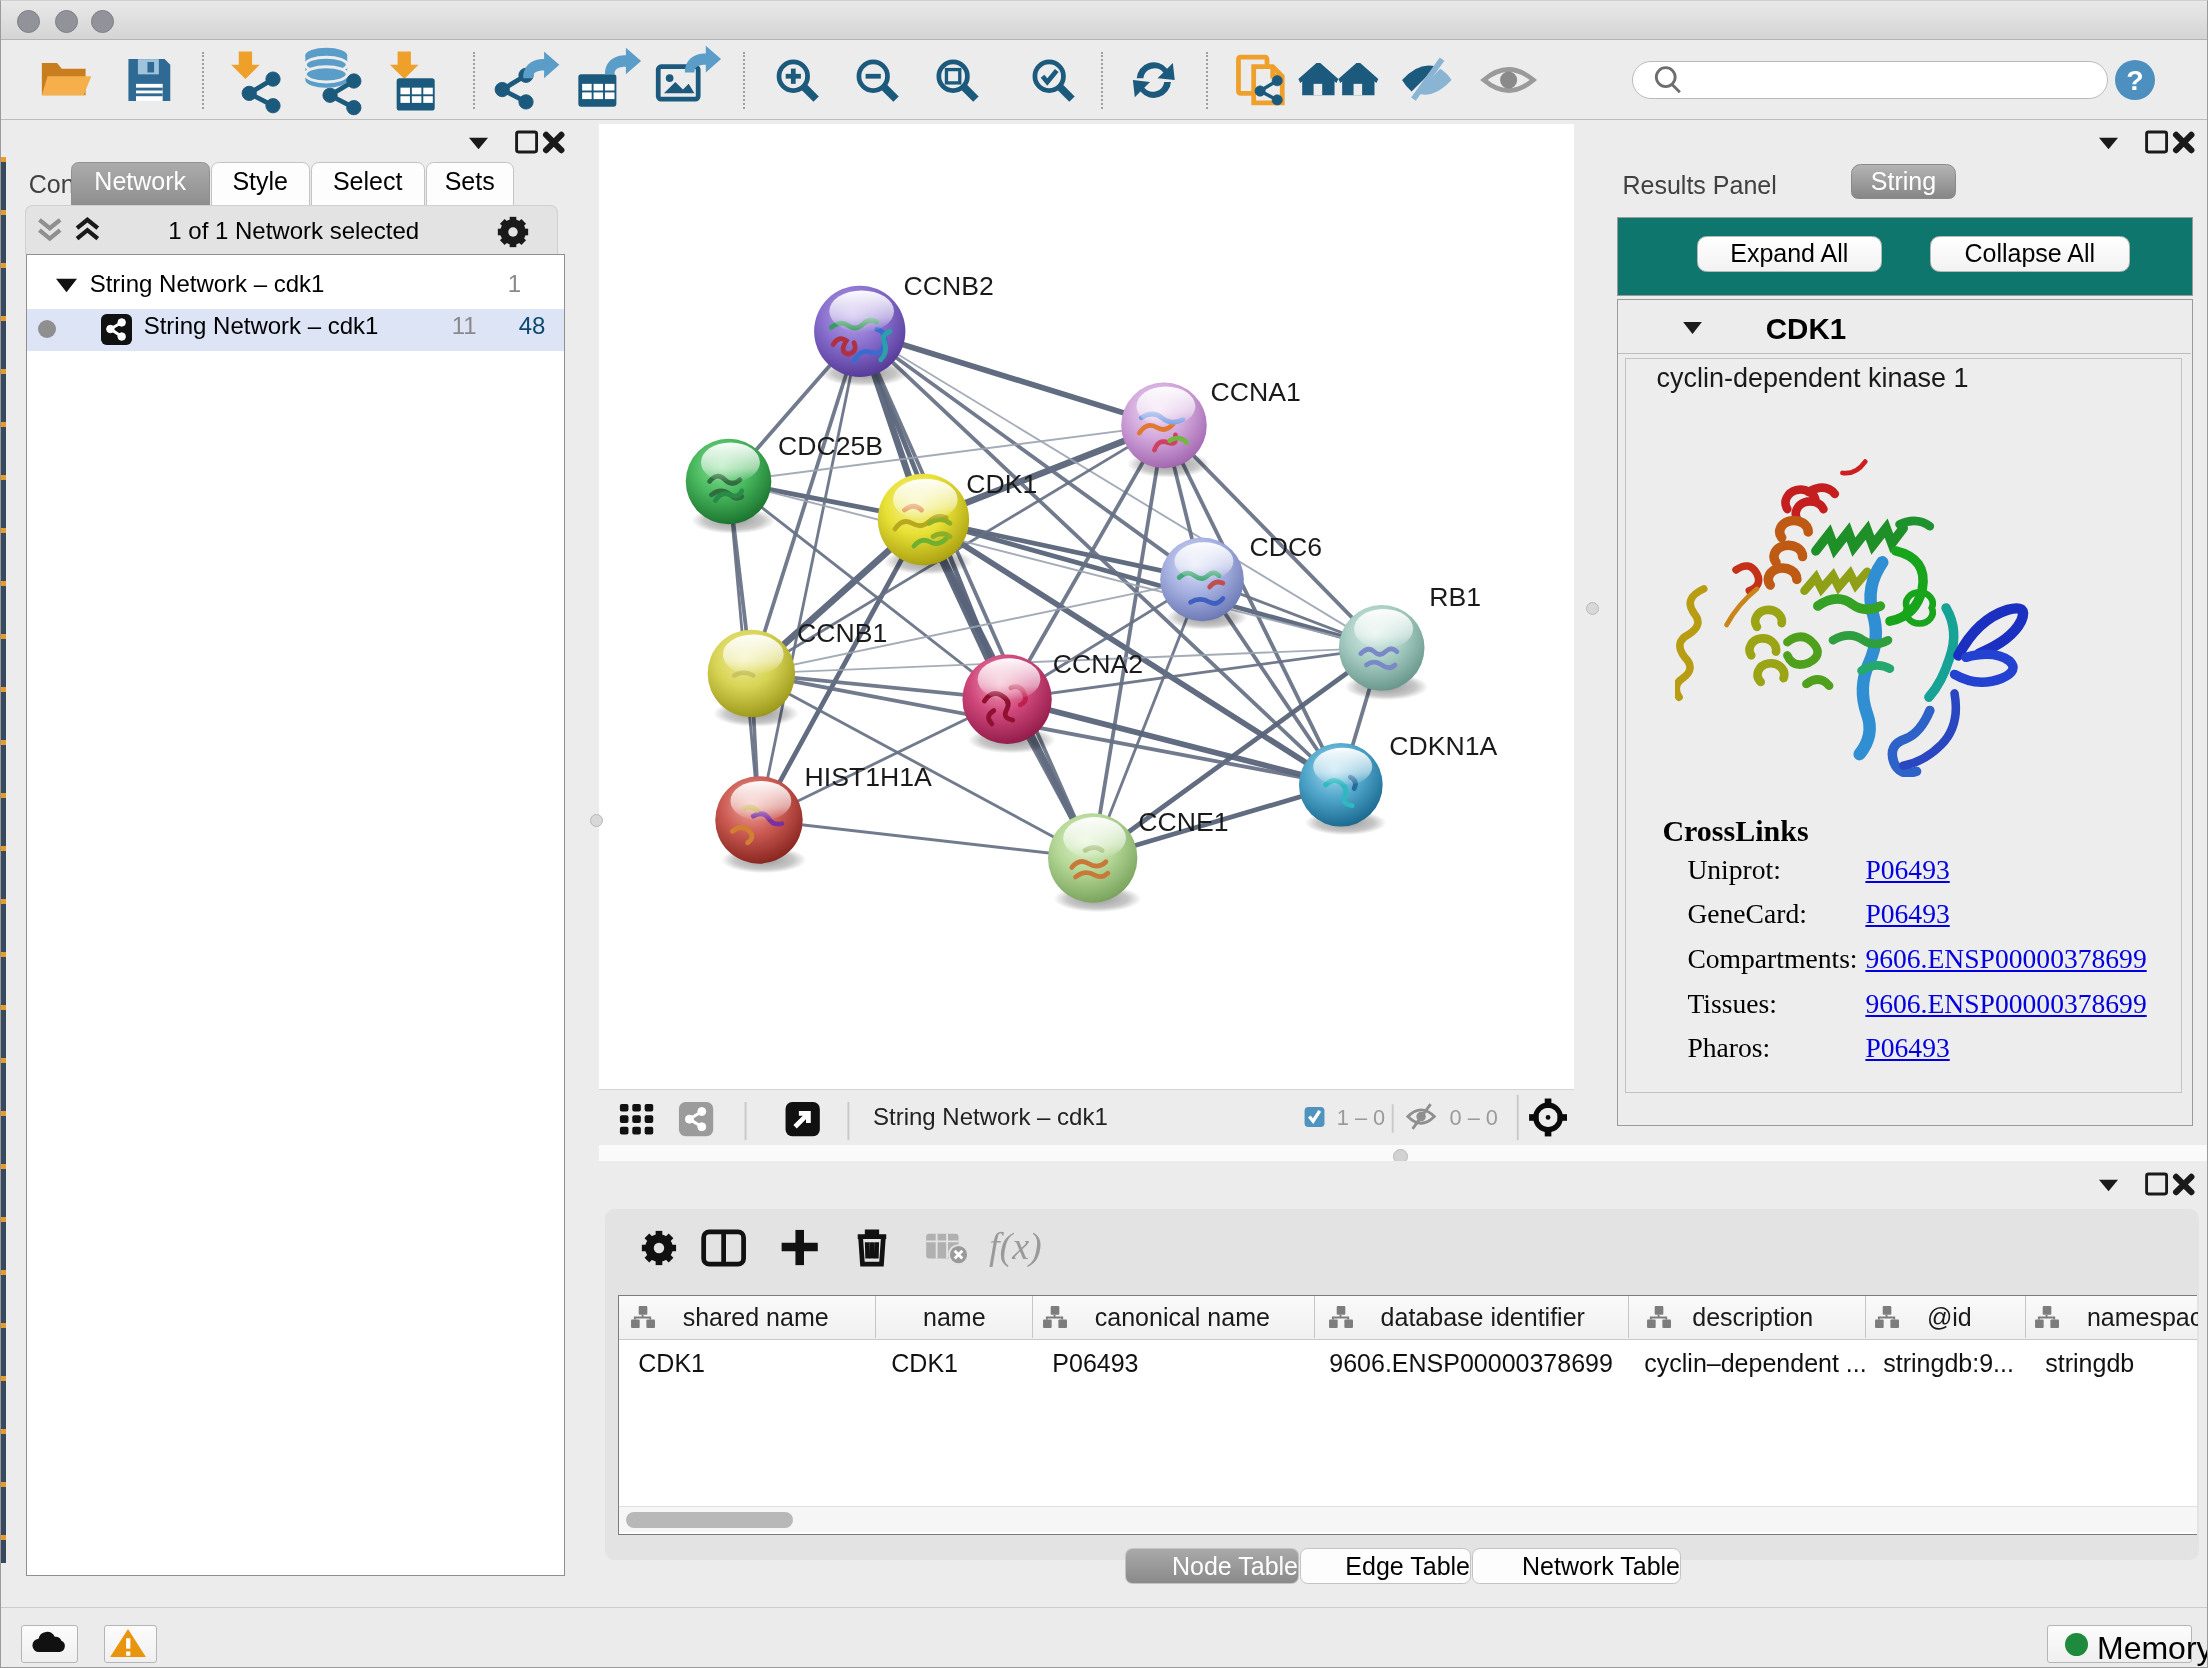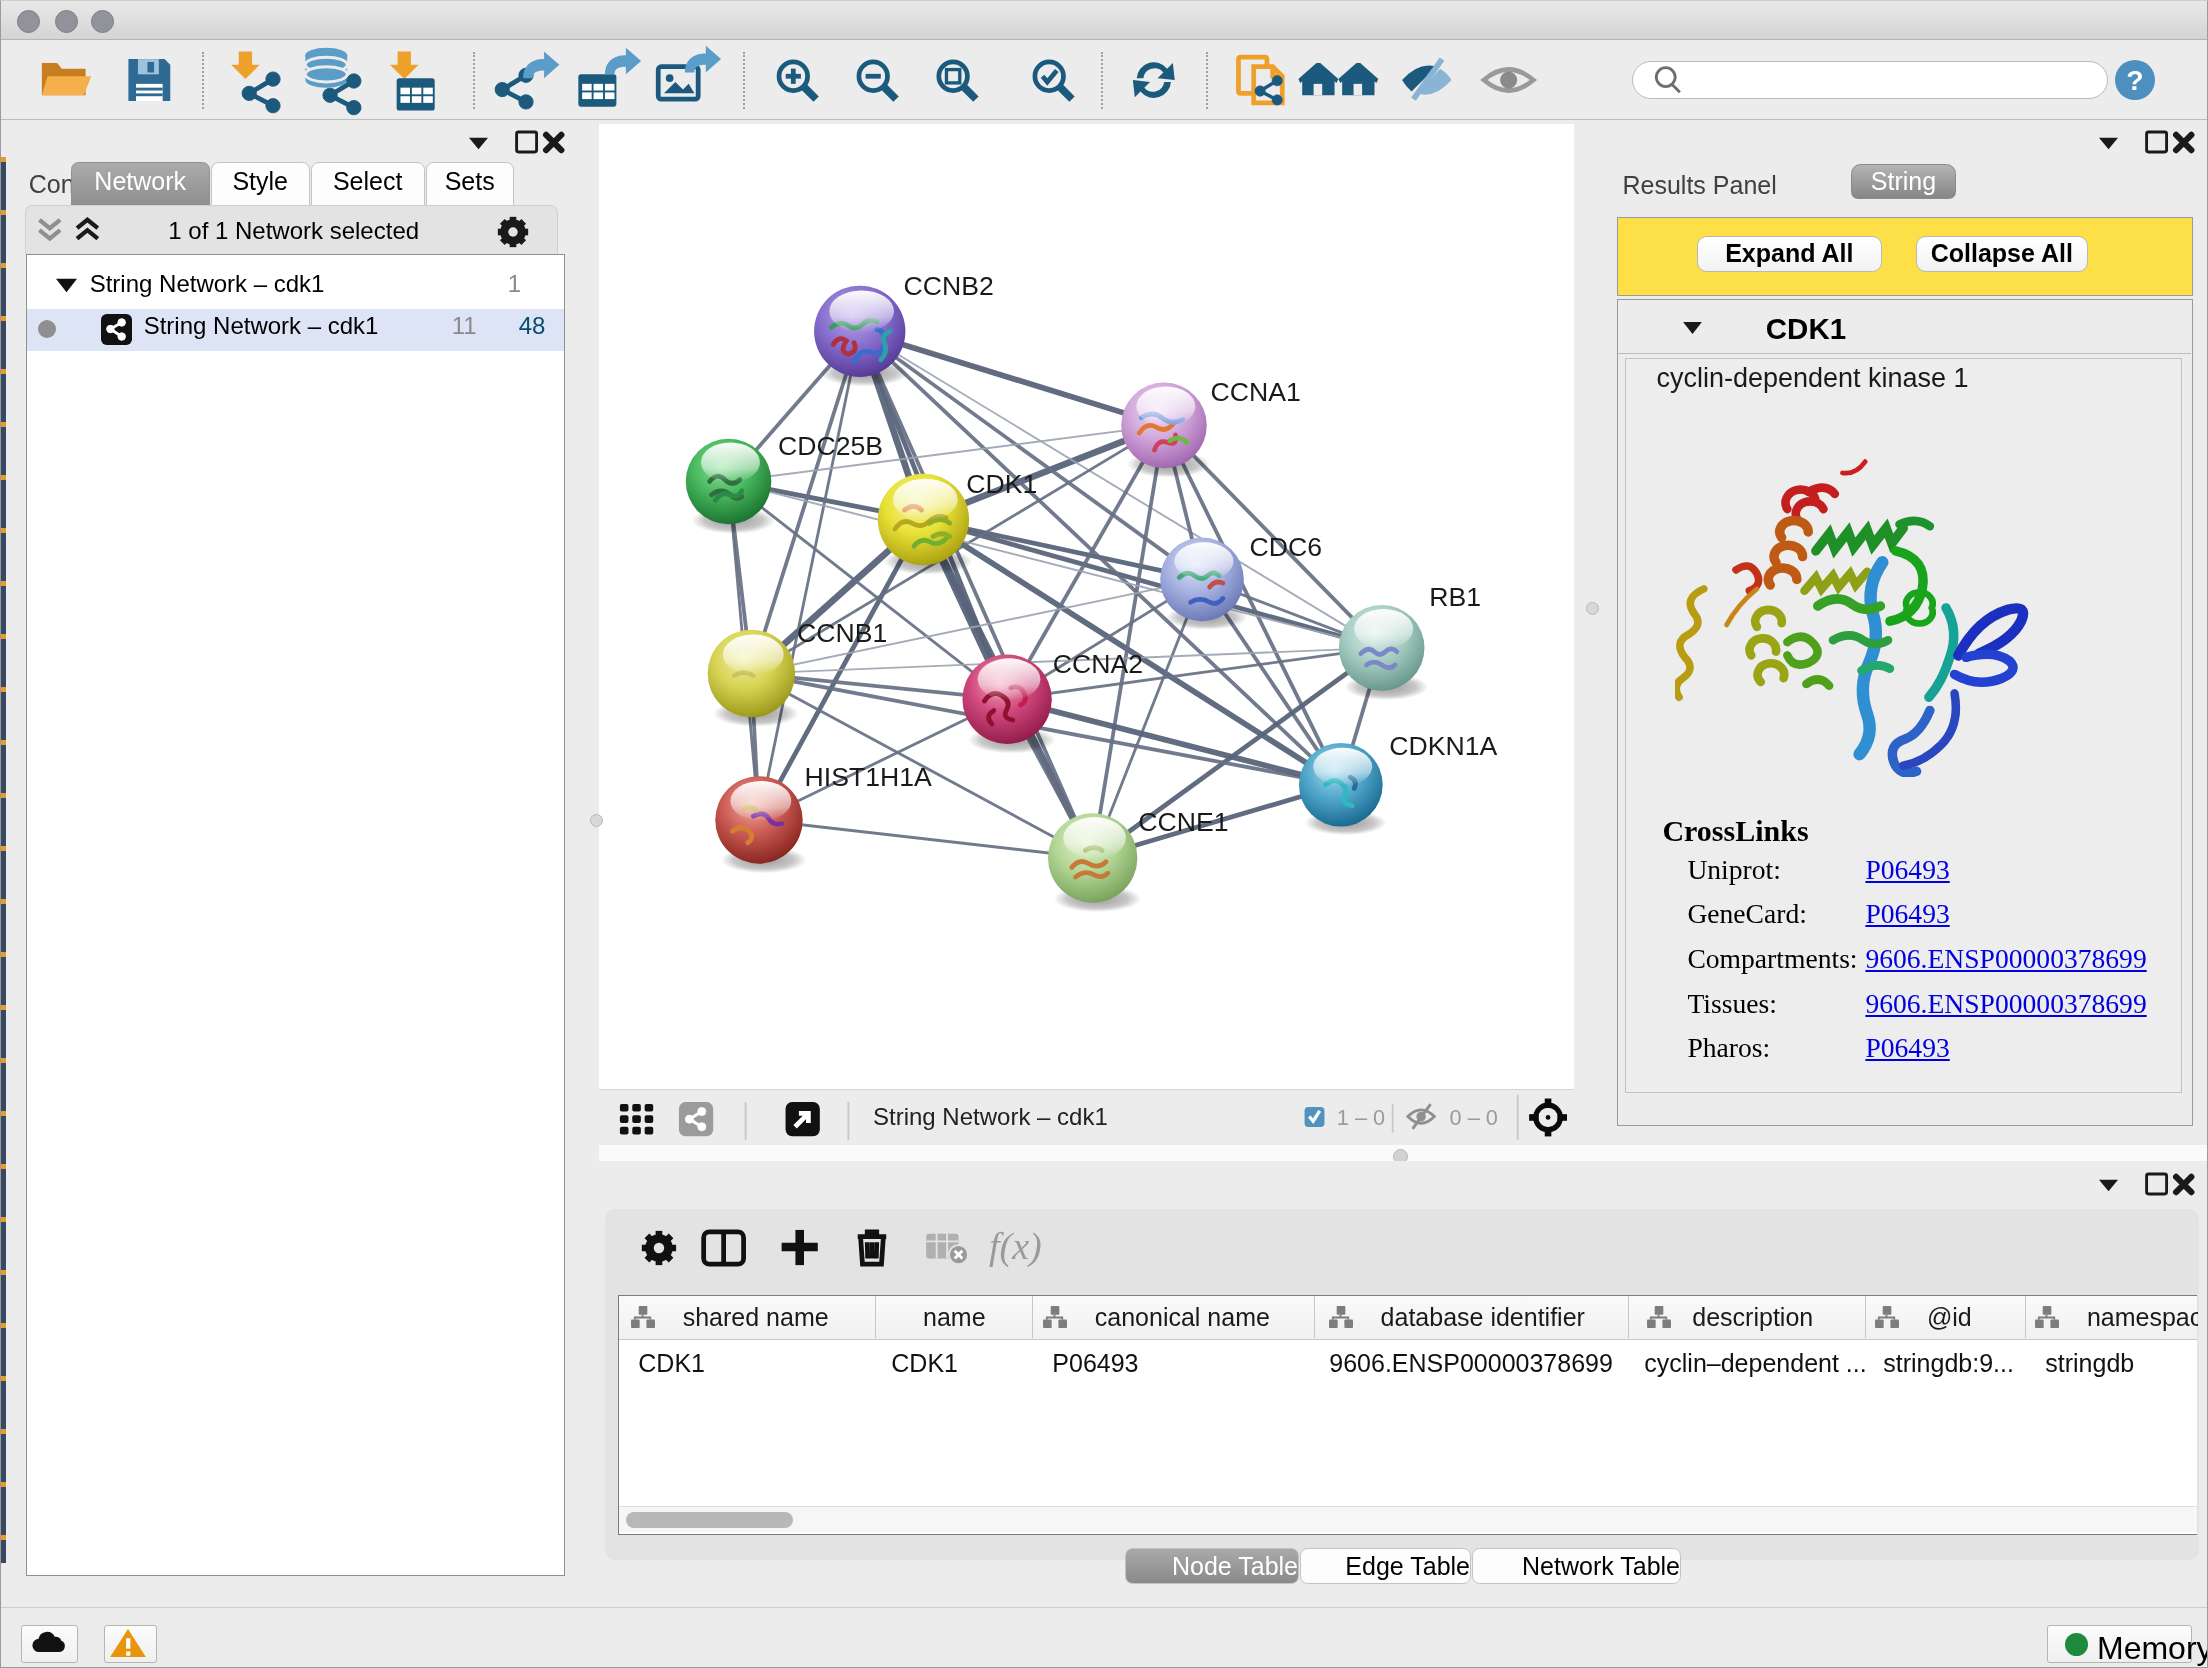--- a/index.html
+++ b/index.html
@@ -621,23 +621,23 @@
 </div>
 
 <div class="abs" id="rpanel">
   <div class="abs ptitle" style="left:10.5px;top:5.7px;">Results Panel</div>
   <svg class="abs" style="left:487px;top:8.6px;" width="99" height="25" viewBox="0 0 104 26">
     <path d="M0,8 L20,8 L10,20 Z" fill="#1a1a1a"></path>
     <rect x="50" y="2" width="21" height="21" rx="2" fill="none" stroke="#1a1a1a" stroke-width="3"></rect>
     <path d="M81,5 L97,21 M97,5 L81,21" stroke="#1a1a1a" stroke-width="6.5" stroke-linecap="round" fill="none"></path>
   </svg>
   <div class="abs" style="left:239px;top:43px;width:105px;height:35px;border-radius:9.5px 9.5px 6.7px 6.7px;background:linear-gradient(#b4b4b4,#868686);border:1px solid #8a8a8a;color:#fff;font-size:25px;text-align:center;line-height:33px;">String</div>
-  <div class="abs" style="left:4.8px;top:96px;width:576px;height:79px;border:1.9px solid #9a9a9a;background:#fde047;font-weight:bold;">
+  <div class="abs" style="left:4.8px;top:96px;width:576px;height:79px;border:1.9px solid #9a9a9a;background:#0f766e;">
     <div class="abs rbtn" style="left:79px;top:18px;width:185px;">Expand All</div>
-    <div class="abs rbtn" style="left:298px;top:18px;width:172px;">Collapse All</div>
+    <div class="abs rbtn" style="left:312px;top:18px;width:200px;">Collapse All</div>
   </div>
   <div class="abs" style="left:4.8px;top:178px;width:576px;height:827px;border:1.9px solid #9a9a9a;background:#ececec;">
     <div class="abs" style="left:0px;top:0px;width:573px;height:54px;border-bottom:1.9px solid #bdbdbd;">
       <svg class="abs" style="left:64px;top:20px;" width="21" height="15" viewBox="0 0 22 16">
           <path d="M1,2 L21,2 L11,15 Z" fill="#1a1a1a"></path>
         </svg>
       <span class="abs" style="left:148px;top:12.4px;font-size:29.5px;font-weight:bold;">CDK1</span>
     </div>
     <div class="abs" style="left:7.6px;top:58px;width:557px;height:735px;border:1.9px solid #c2c2c2;background:#ededed;">
       <div class="abs" style="left:30px;top:3.8px;font-size:27px;color:#1a1a1a;">cyclin-dependent kinase 1</div>

